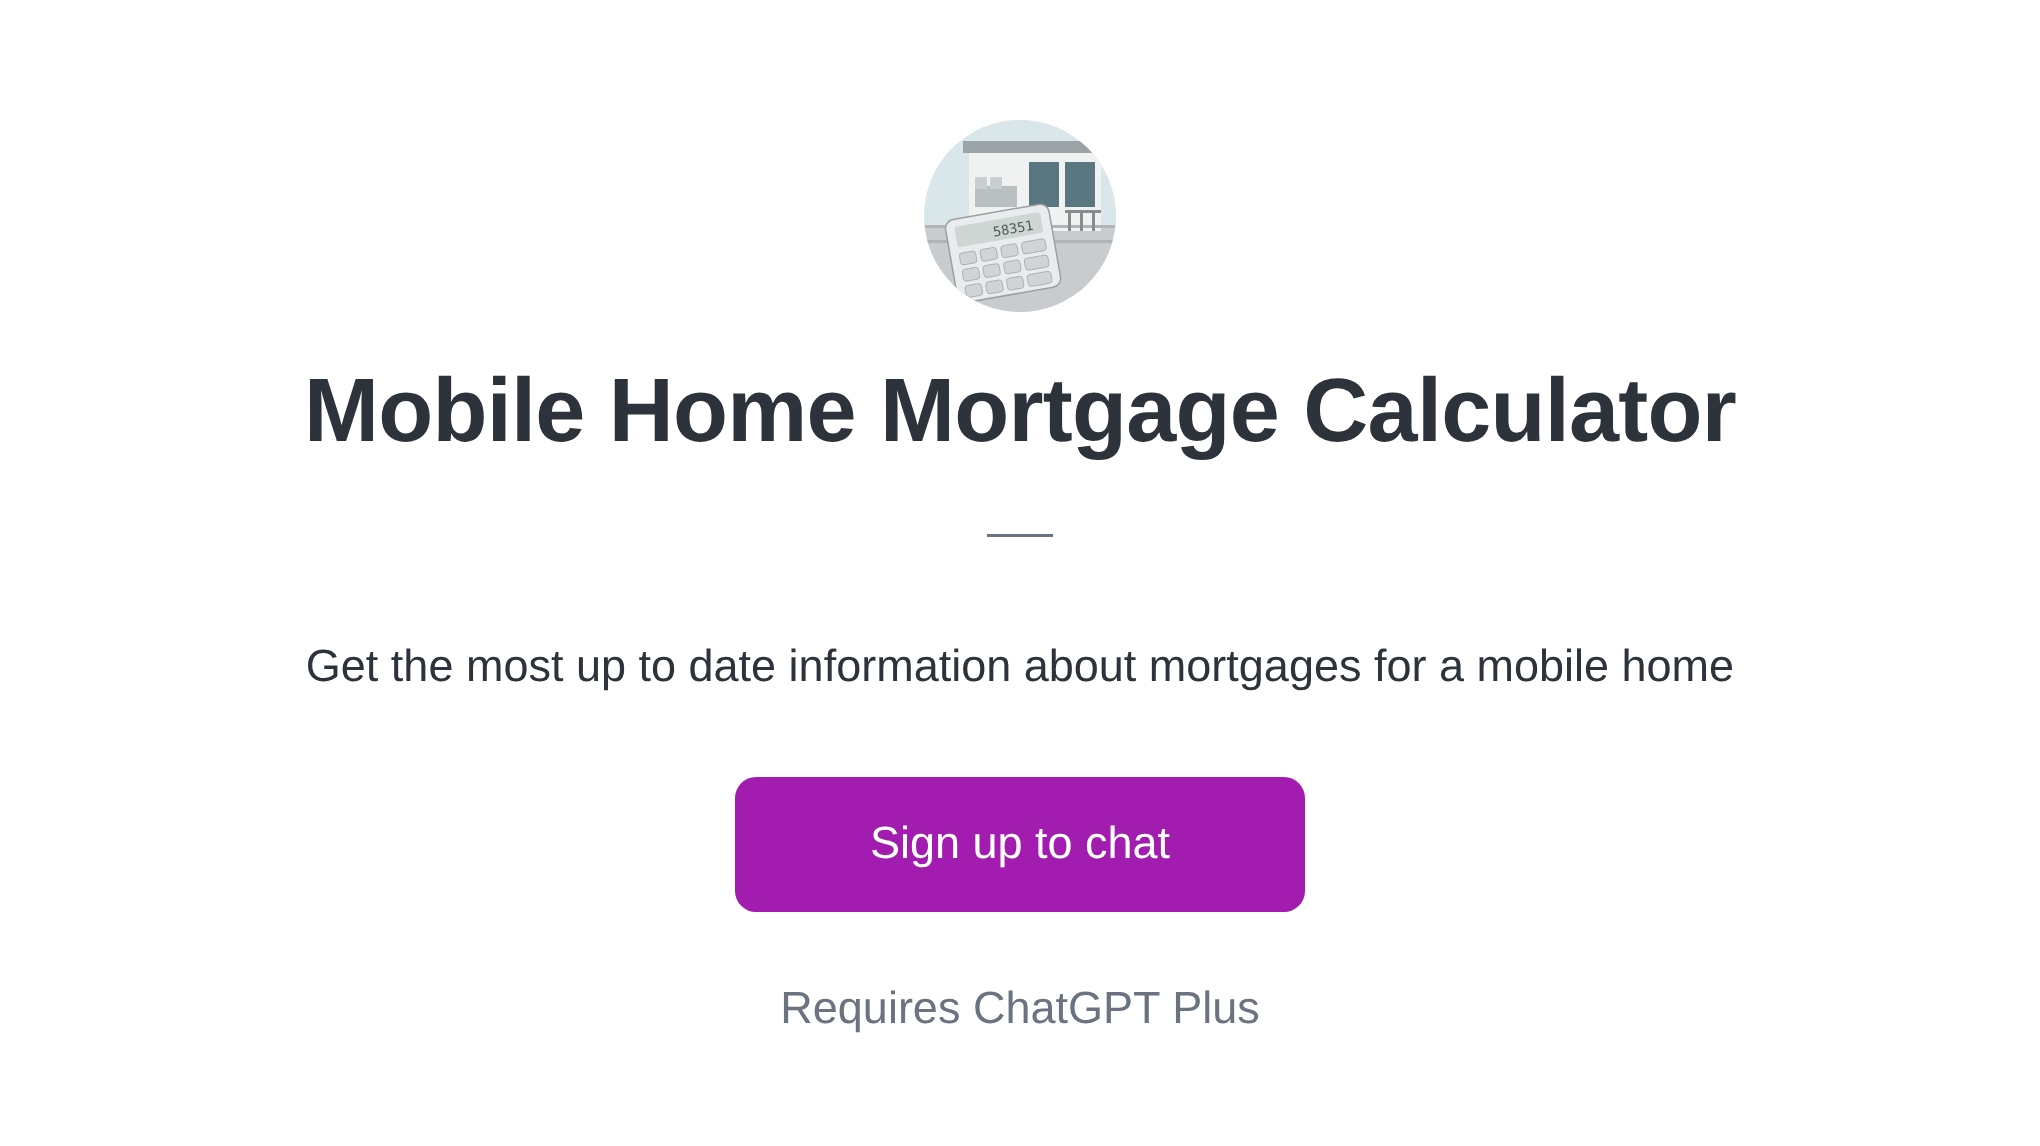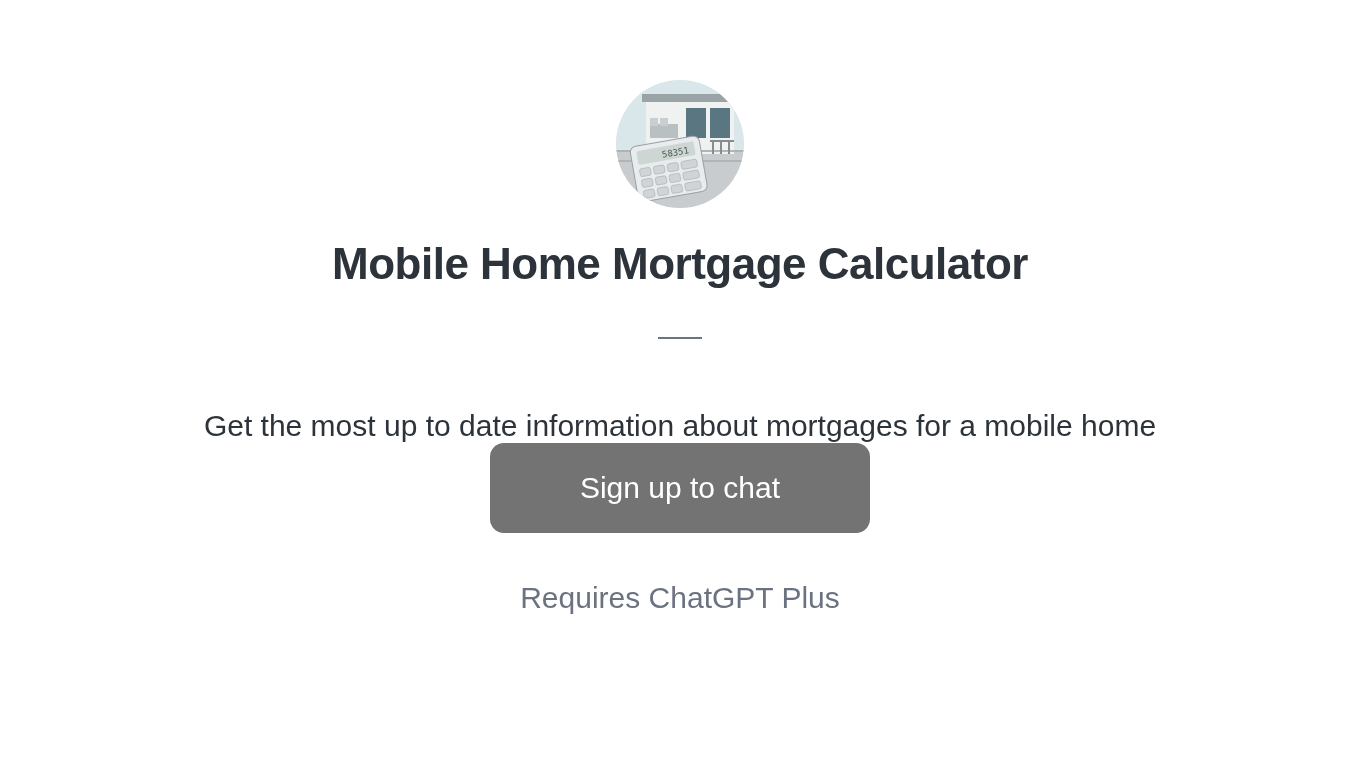--- a/index.html
+++ b/index.html
@@ -25,42 +25,43 @@
       margin-bottom: 30px;
       position: relative;
       background: #e5e7eb;
     }
     .avatar svg {
       width: 100%;
       height: 100%;
       display: block;
     }
     .title {
-      font-size: 44px;
+      font-size: 60px;
       font-weight: 700;
       color: #2d333a;
       text-align: right;
       letter-spacing: -0.5px;
       line-height: 1.2;
     }
     .divider {
       width: 44px;
       height: 2px;
       background: #6b7280;
       margin-top: 46px;
       margin-bottom: 70px;
     }
     .subtitle {
       font-size: 30px;
       color: #2d333a;
       text-align: center;
       font-weight: 400;
+      margin-bottom: 56px;
     }
     .cta-button {
-      background: #737373;
+      background: #a21caf;
       color: #ffffff;
       border: none;
       font-size: 30px;
       font-weight: 400;
       padding: 28px 90px;
       border-radius: 14px;
       cursor: pointer;
       font-family: inherit;
       margin-bottom: 48px;
     }

